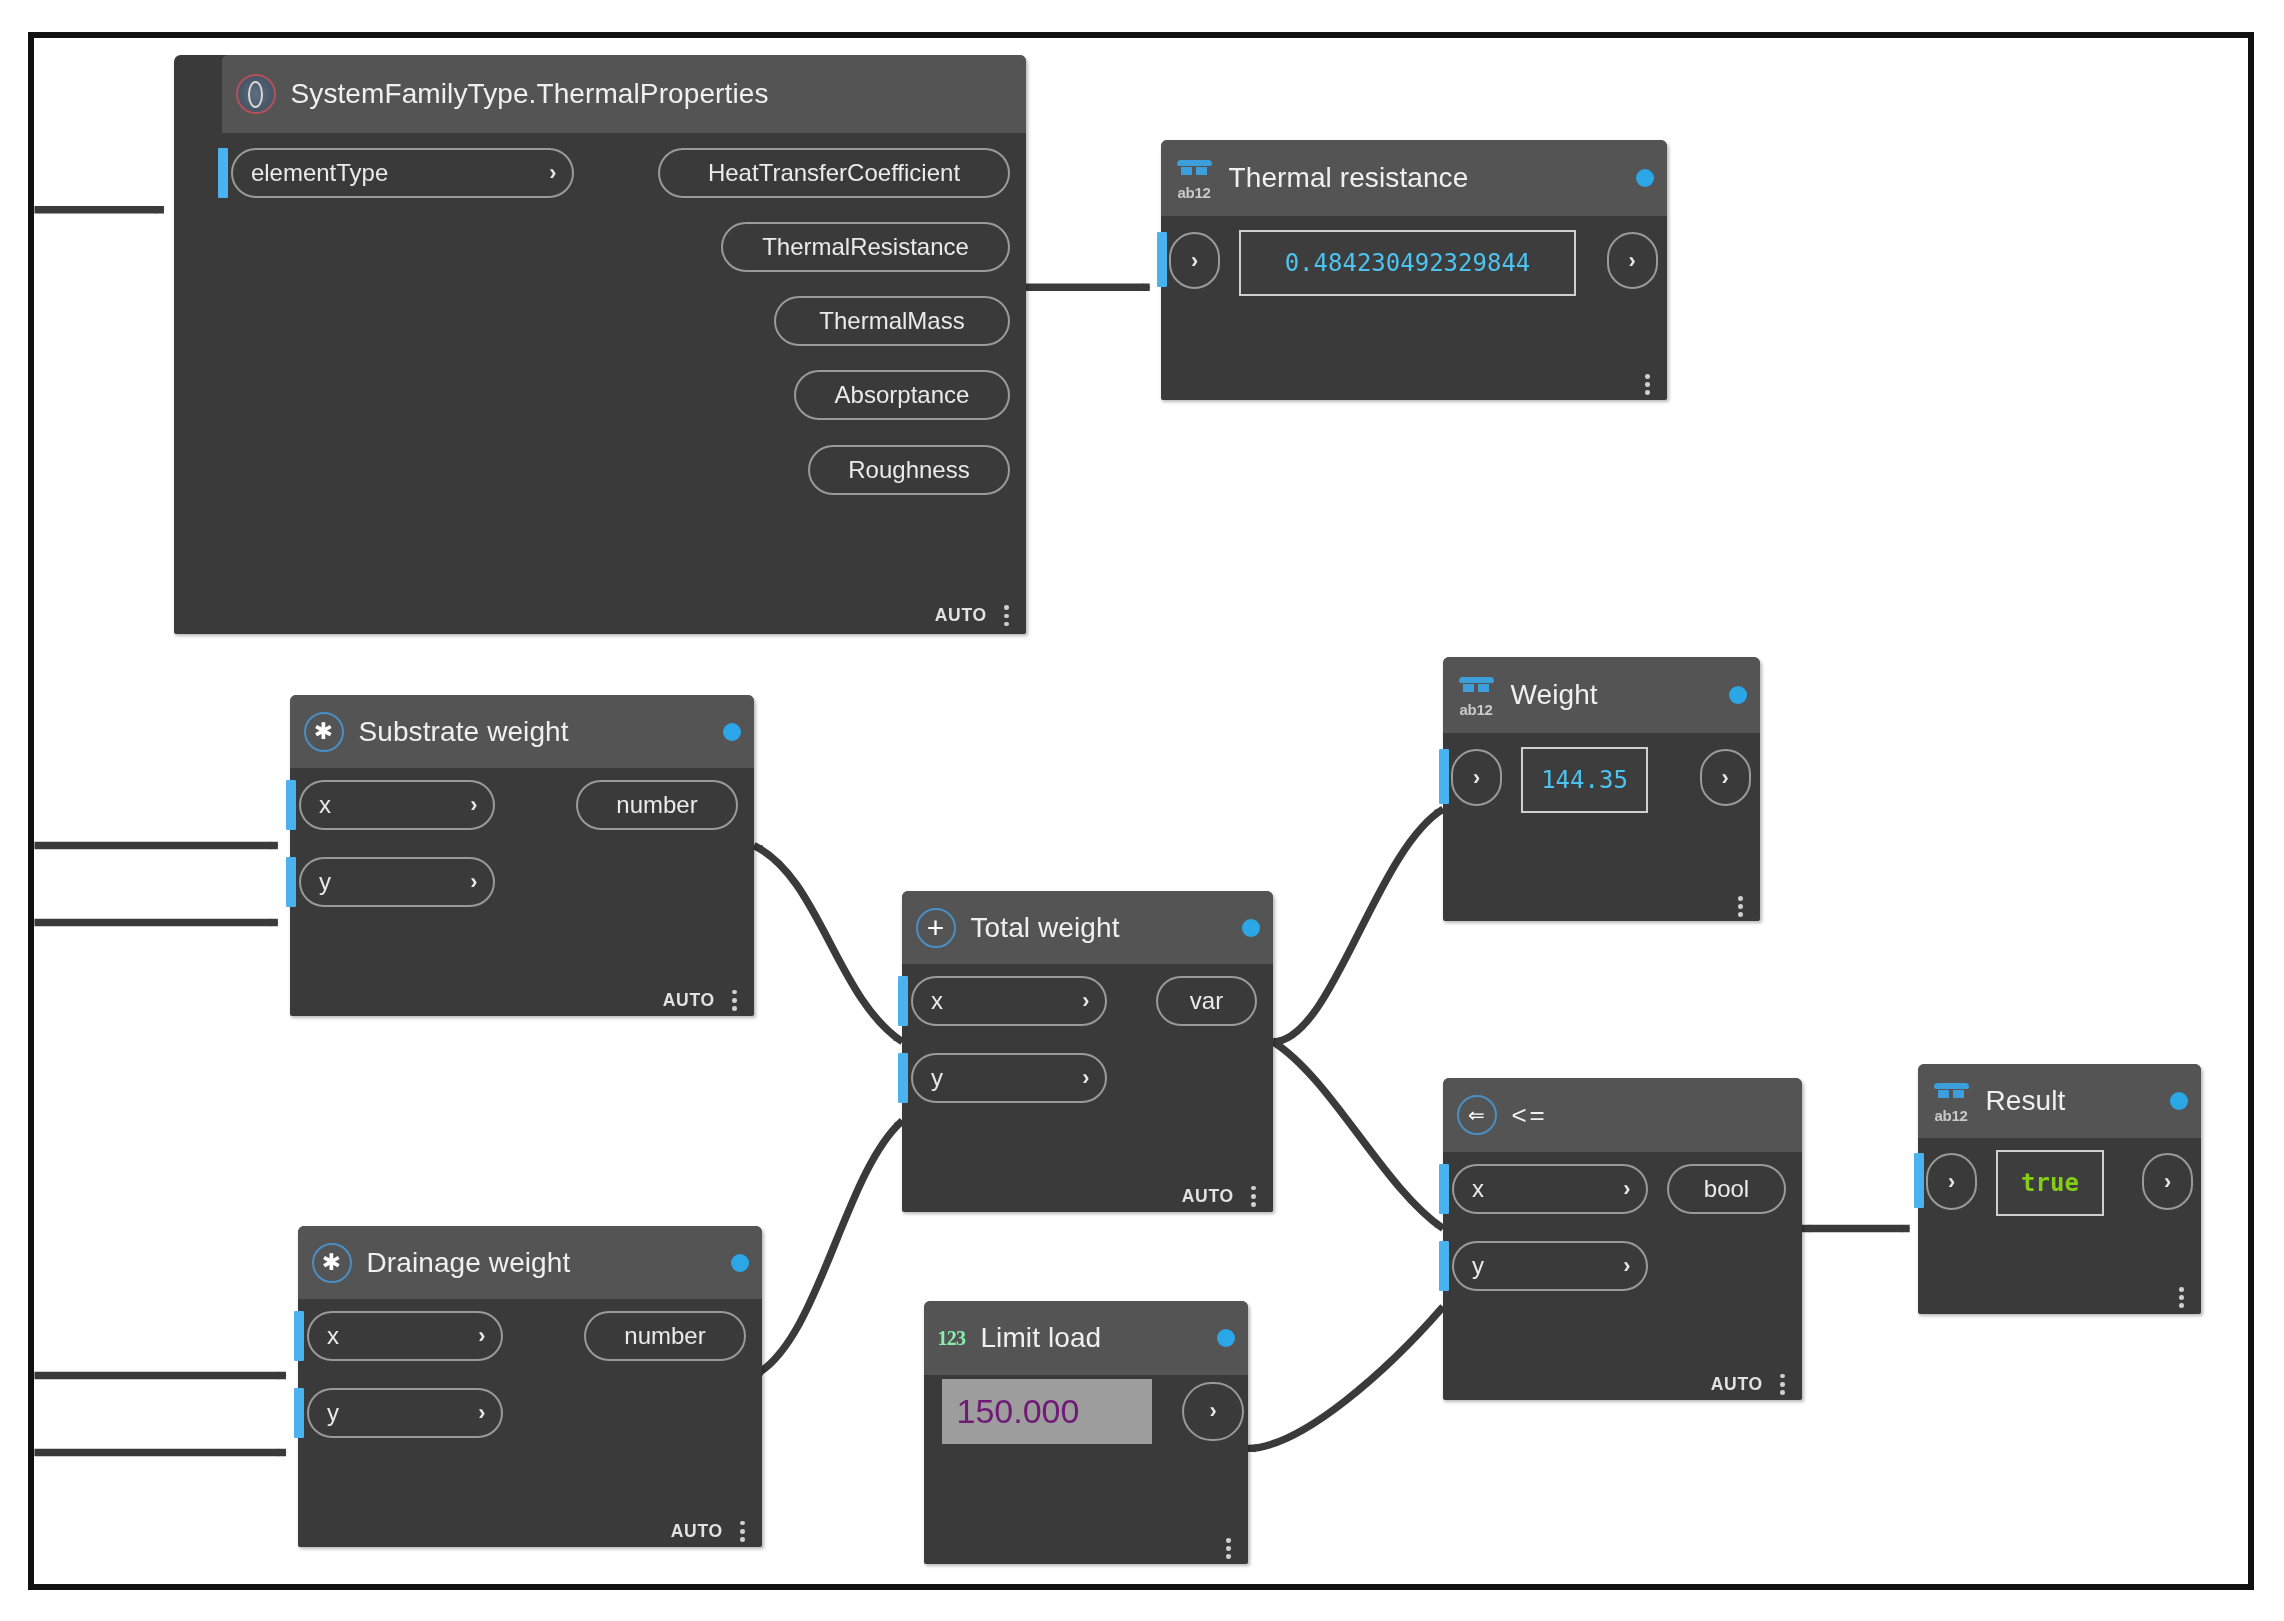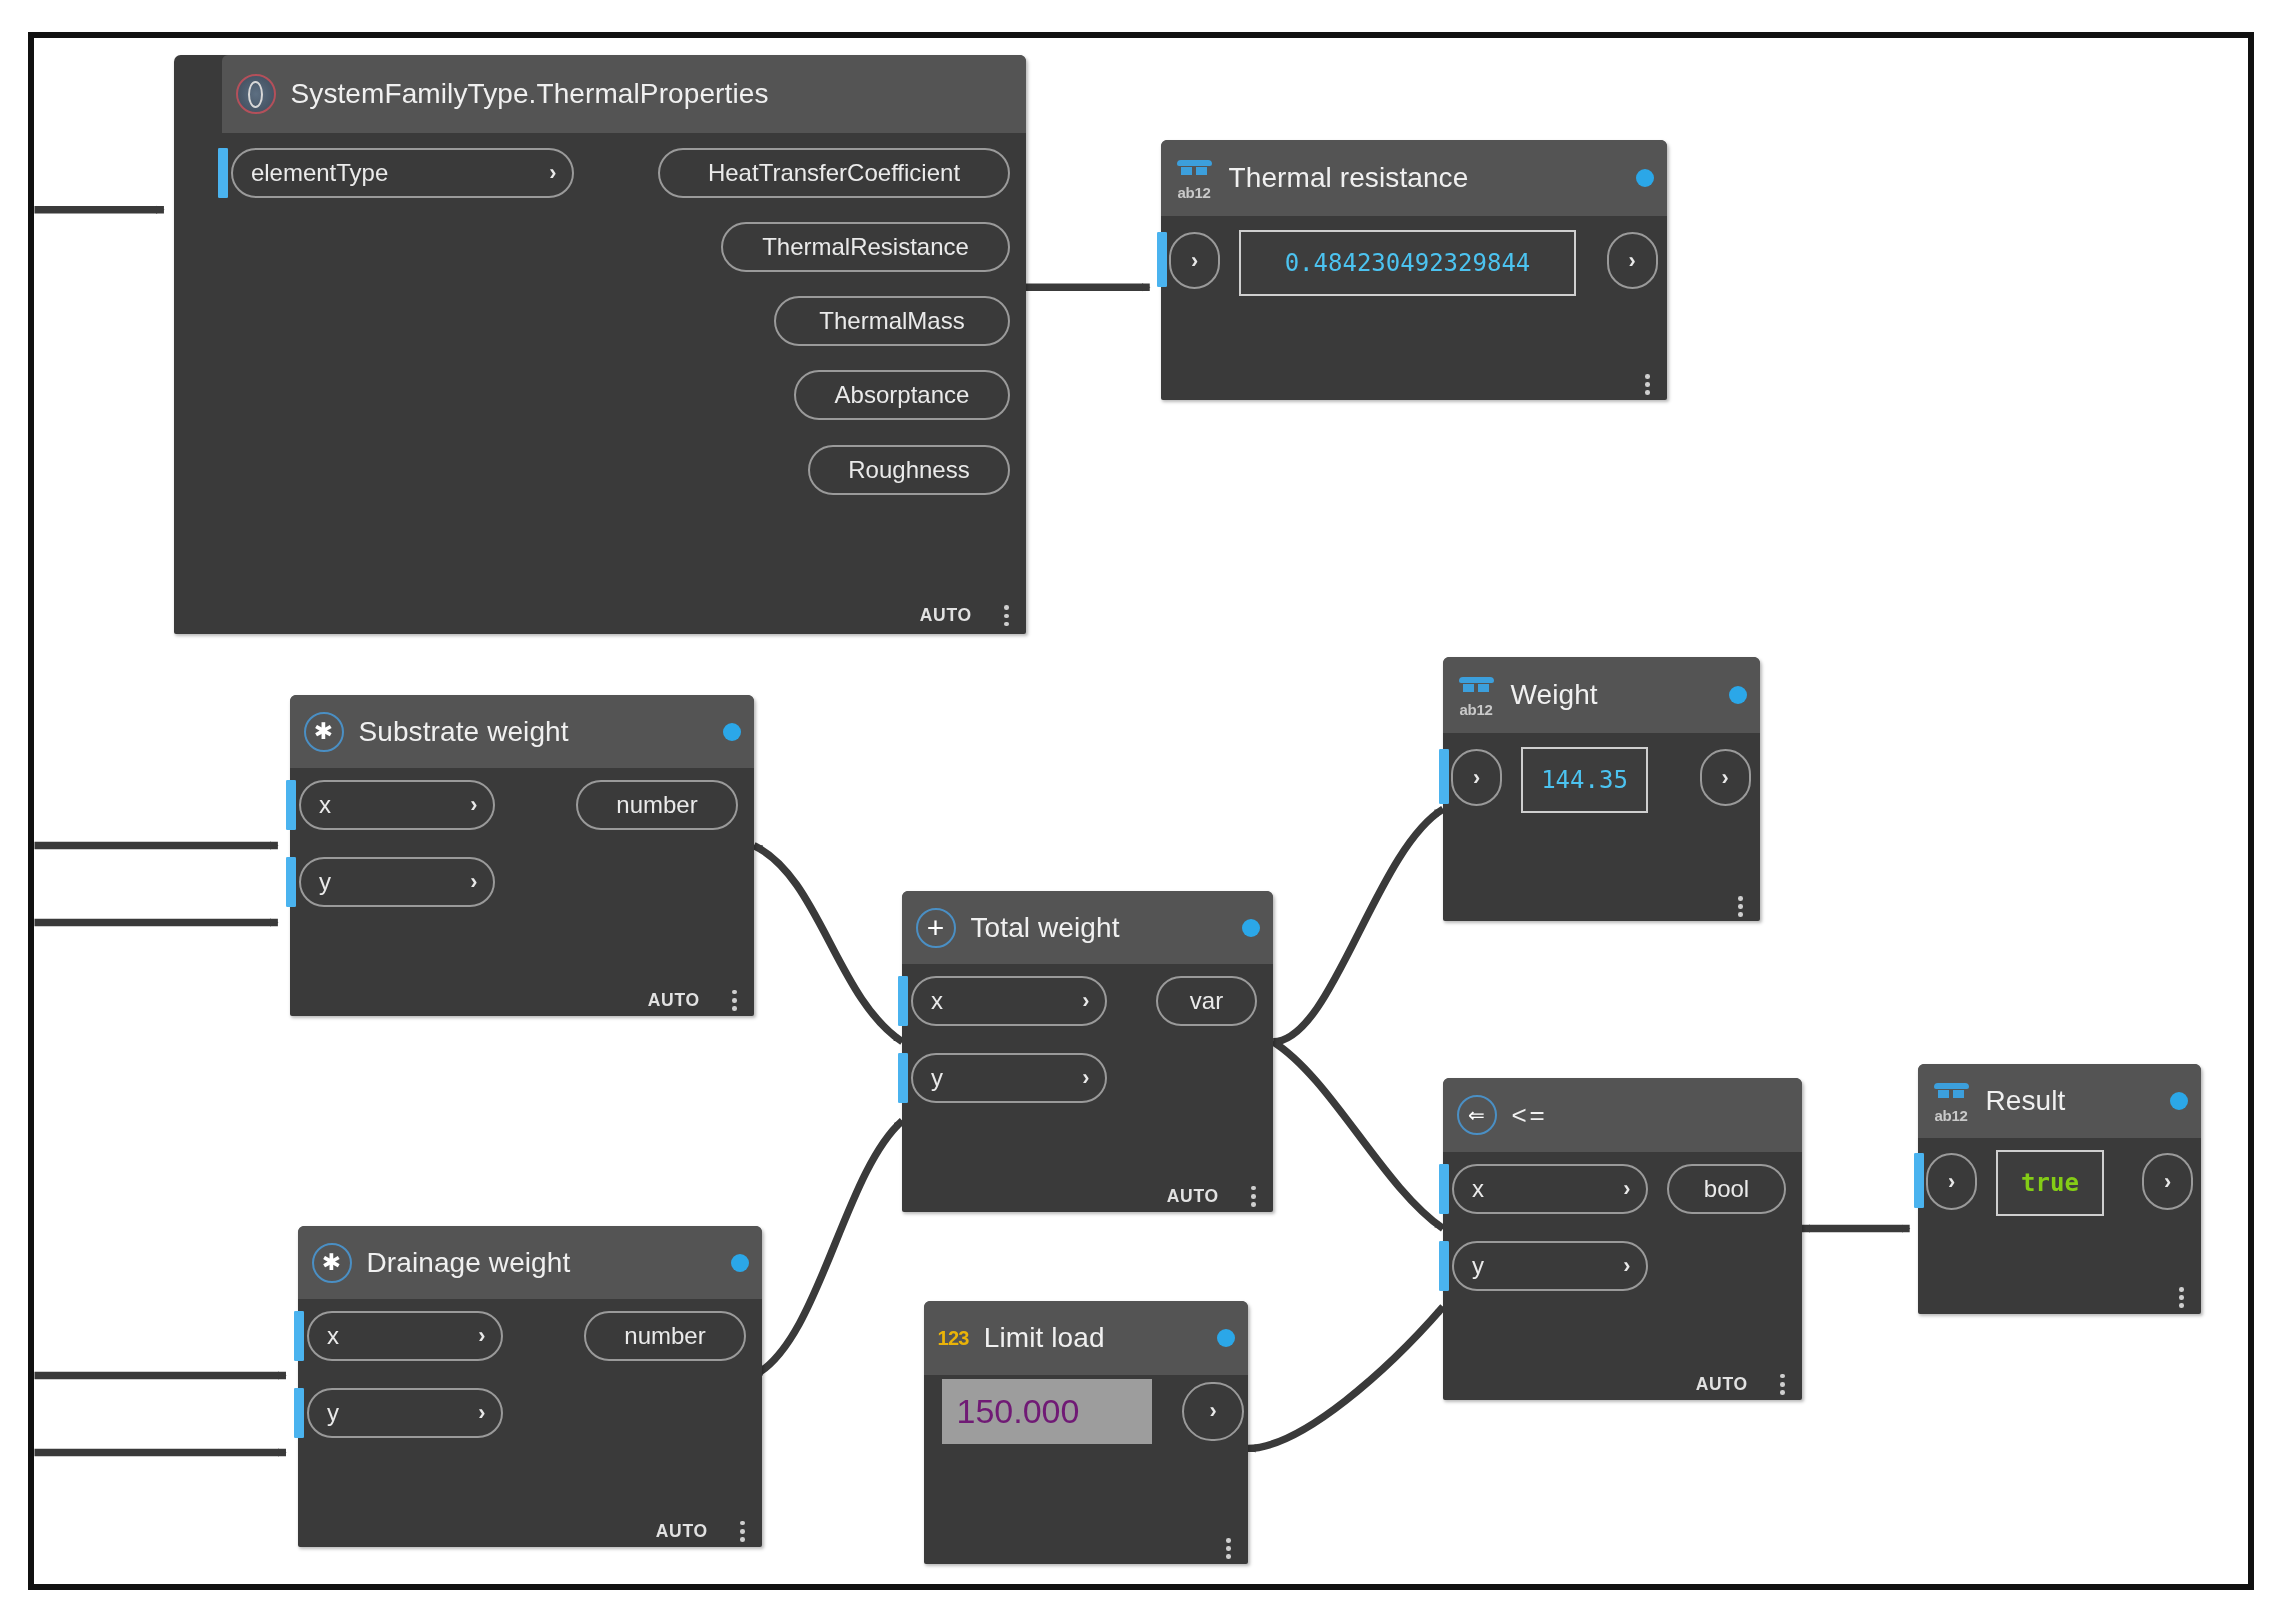--- a/index.html
+++ b/index.html
@@ -12,21 +12,21 @@
 
   #wires{position:absolute;left:0;top:0;width:2284px;height:1621px;pointer-events:none;}
 
   
   .node{position:absolute;background:#3a3a3a;border-radius:6.7px 6.7px 2px 2px;
         box-shadow:1.3px 2px 3.4px rgba(0,0,0,.28);}
   .node-head{background:#545454;border-radius:6px 6px 0 0;display:flex;align-items:center;
              padding:0 13.5px;box-sizing:border-box;position:relative;}
   .node-title{color:#f0f0f0;font-size:28px;font-weight:400;letter-spacing:0.1px;white-space:nowrap;}
   .node-body{position:relative;padding-bottom:5.4px;}
-  .node-foot{display:flex;align-items:center;justify-content:center;gap:32px;
+  .node-foot{display:flex;align-items:center;justify-content:center;gap:17px;
              padding:2.7px 17.5px 8px 0;}
   .auto{color:#e2e2e2;font-size:17.5px;font-weight:bold;letter-spacing:0.7px;}
   .kebab{display:flex;flex-direction:column;gap:3.4px;align-items:center;}
   .kebab i{display:block;width:4.7px;height:4.7px;border-radius:50%;background:#cfcfcf;}
 
   
   .status-dot{width:18px;height:18px;border-radius:50%;background:#2ba7e8;margin-left:auto;flex:none;}
   .port{position:absolute;top:0;height:50px;border:2px solid #9a9a9a;border-radius:25px;
         background:#3a3a3a;box-sizing:border-box;display:flex;align-items:center;}
   .port.in{left:20px;padding-left:17.5px;}
@@ -58,21 +58,21 @@
             display:flex;align-items:center;justify-content:center;color:#ffffff;}
   .ico-circ.star{font-size:23px;line-height:1;}
   .ico-circ.plus{font-size:30px;line-height:0.8;font-weight:300;}
   .ico-circ.lte{font-size:20px;line-height:1;}
   .ico-watch{width:39px;height:36px;display:flex;flex-direction:column;align-items:center;justify-content:flex-start;}
   .ico-watch .gl{width:35px;height:20px;border:2.7px solid #3c9fdc;border-radius:17.5px 17.5px 9.4px 9.4px;
                  border-top-width:4px;box-sizing:border-box;position:relative;}
   .ico-watch .gl::before{content:"";position:absolute;left:2.7px;top:2.7px;width:10.8px;height:8px;background:#3c9fdc;}
   .ico-watch .gl::after{content:"";position:absolute;right:2.7px;top:2.7px;width:10.8px;height:8px;background:#3c9fdc;}
   .ico-watch .ab{font-size:15px;color:#c9c9c9;font-weight:bold;letter-spacing:-0.3px;margin-top:18px;}
-  .ico-123{font-size:20px;color:#eab308;font-weight:bold;letter-spacing:-0.7px;}
+  .ico-123{font-size:20px;color:#86efac;font-weight:bold;letter-spacing:-0.7px;font-family:Liberation Serif, serif;}
   .head-icon-gap{width:15px;flex:none;}
 </style>
 </head>
 <body>
 
 <div id="canvas-frame"></div>
 
 <svg id="wires" viewBox="0 0 3387 2404">
   <defs>
     <marker id="ah" markerWidth="14" markerHeight="14" refX="12" refY="7" orient="auto" markerUnits="userSpaceOnUse">

